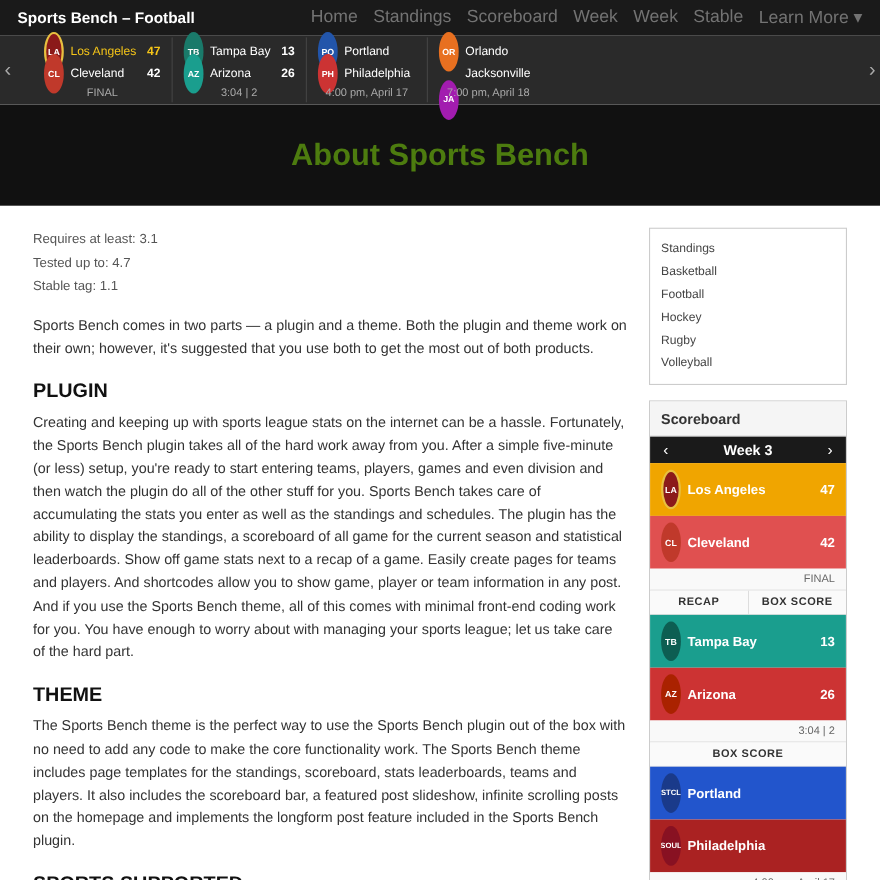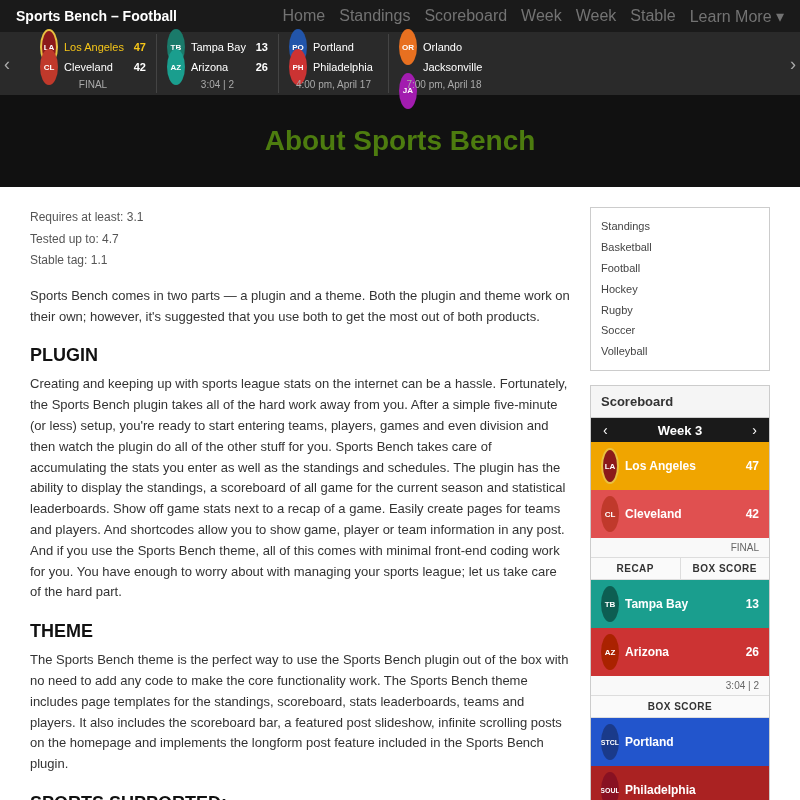--- a/index.html
+++ b/index.html
@@ -182,21 +182,20 @@
 
   <div class="sidebar">
 
     <div class="sidebar-card">
       <div class="sidebar-card-body">
         <div>Standings</div>
         <div>Basketball</div>
         <div>Football</div>
         <div>Hockey</div>
         <div>Rugby</div>
-        <div>Soccer</div>
         <div>Volleyball</div>
       </div>
     </div>
 
     <div class="scoreboard-card">
       <div class="scoreboard-card-title">Scoreboard</div>
       <div class="week-nav">
         <span class="week-nav-btn">‹</span>
         <span class="week-nav-label">Week 3</span>
         <span class="week-nav-btn">›</span>

